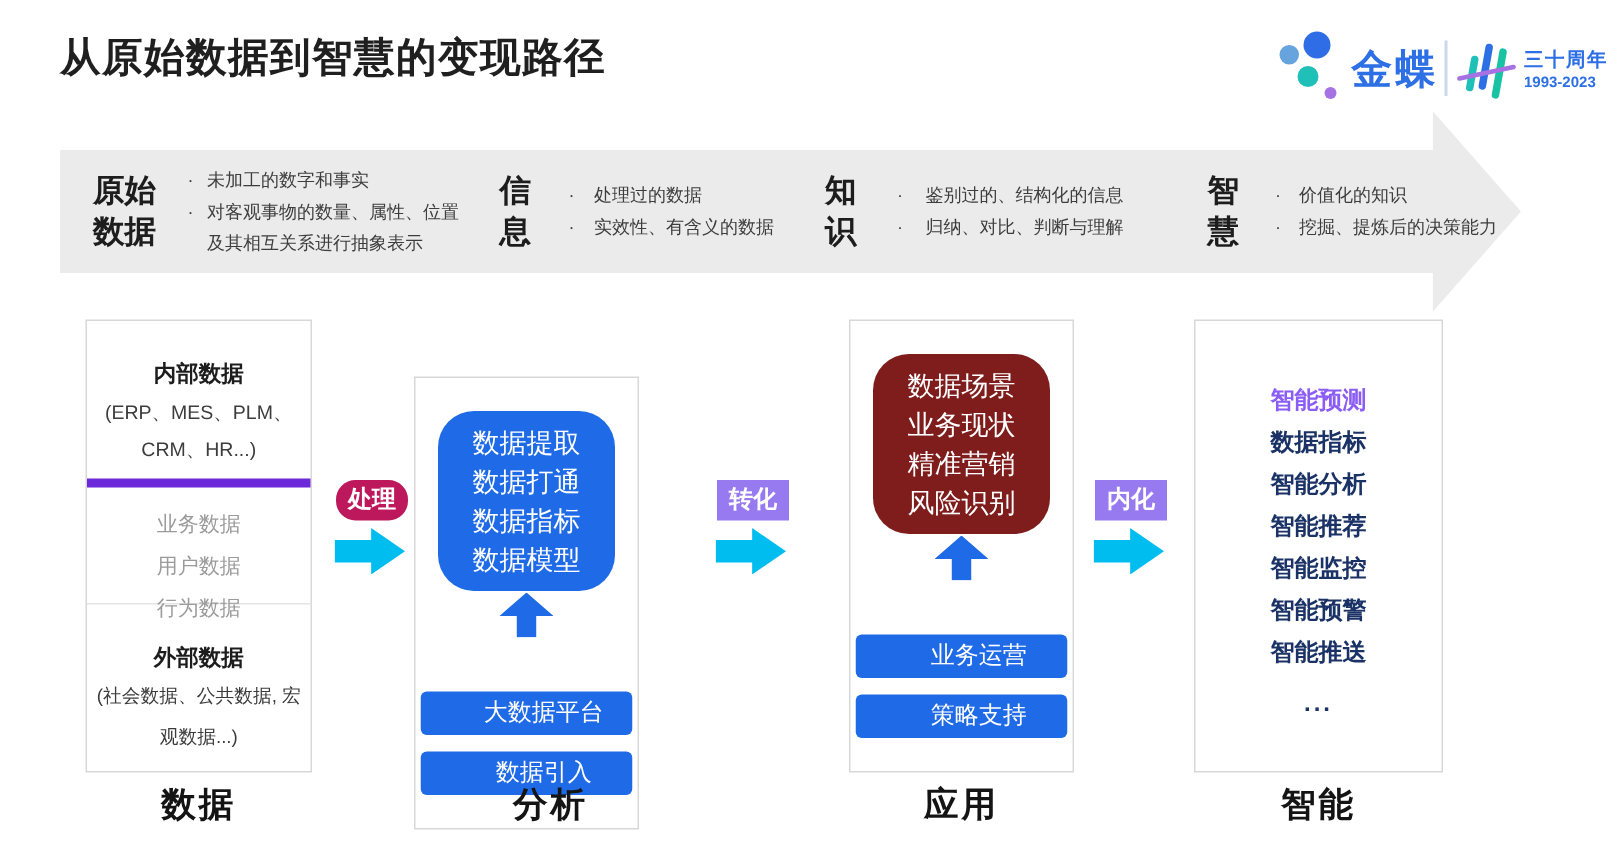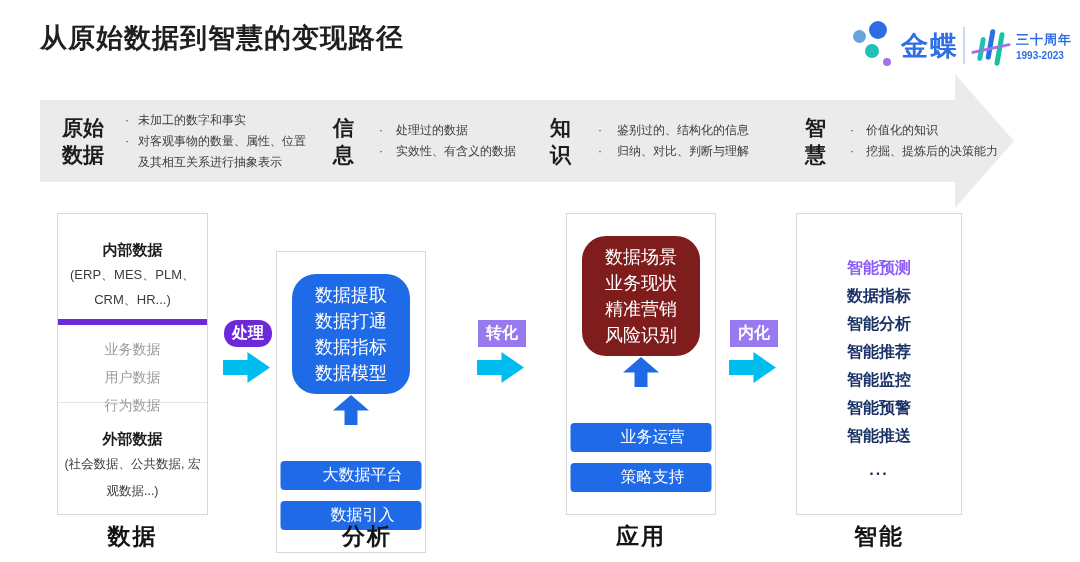--- a/index.html
+++ b/index.html
@@ -184,21 +184,21 @@
     <div class="gray-item">业务数据</div>
     <div class="gray-item">用户数据</div>
     <div class="gray-item">行为数据</div>
   </div>
   <div class="sec secC">
     <div class="sec-title">外部数据</div>
     <div class="sec-detail2">(社会数据、公共数据, 宏观数据...)</div>
   </div>
 </div>
 
-<div class="abs conn-label cl1" style="background:#6d28d9;border-radius:13px;">处理</div>
+<div class="abs conn-label cl1" style="background:#be185d;border-radius:13px;">处理</div>
 <div class="abs conn-arrow ca1" style="background:#00bdf0;"></div>
 
 <div class="abs box box2">
   <div class="abs bubble" style="background:#1f6ae6;">
     <div>数据提取</div>
     <div>数据打通</div>
     <div>数据指标</div>
     <div>数据模型</div>
   </div>
   <div class="abs up-arrow" style="background:#1f6ae6;"></div>

